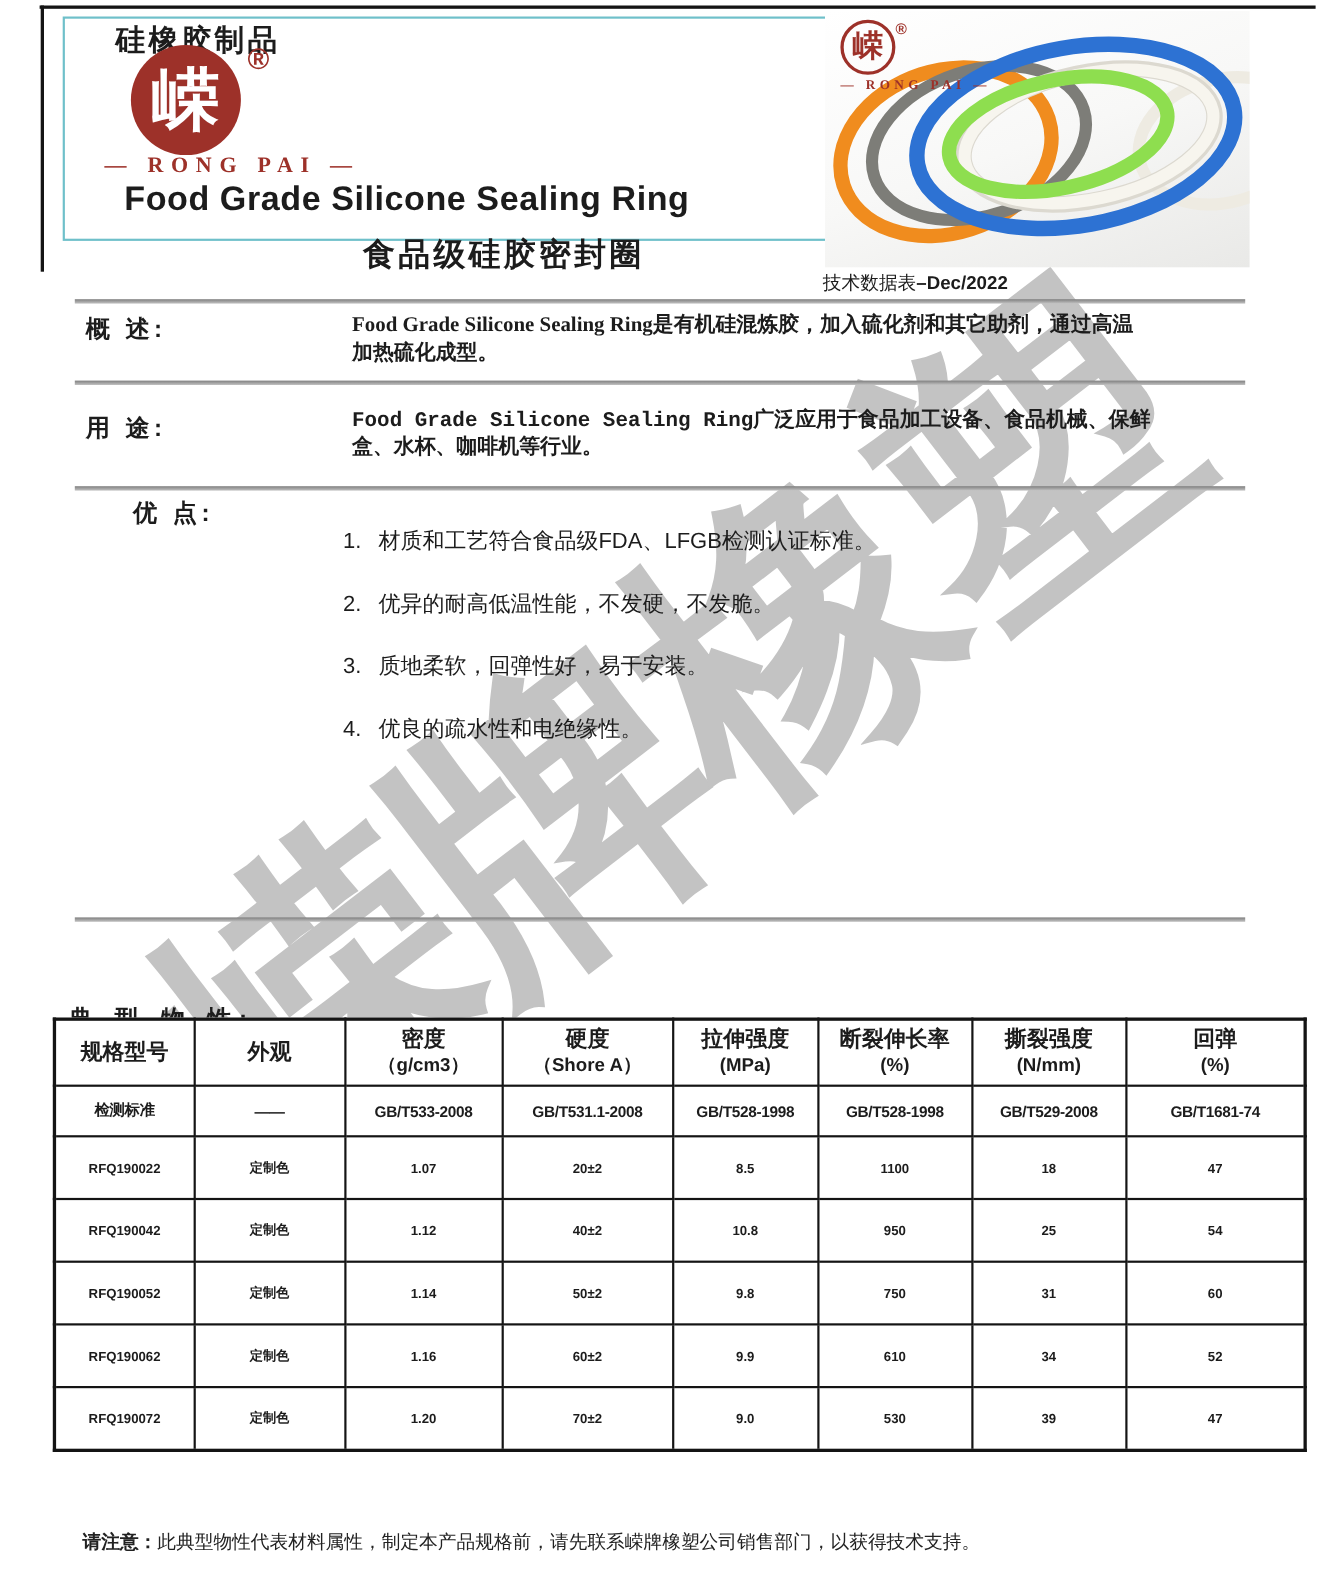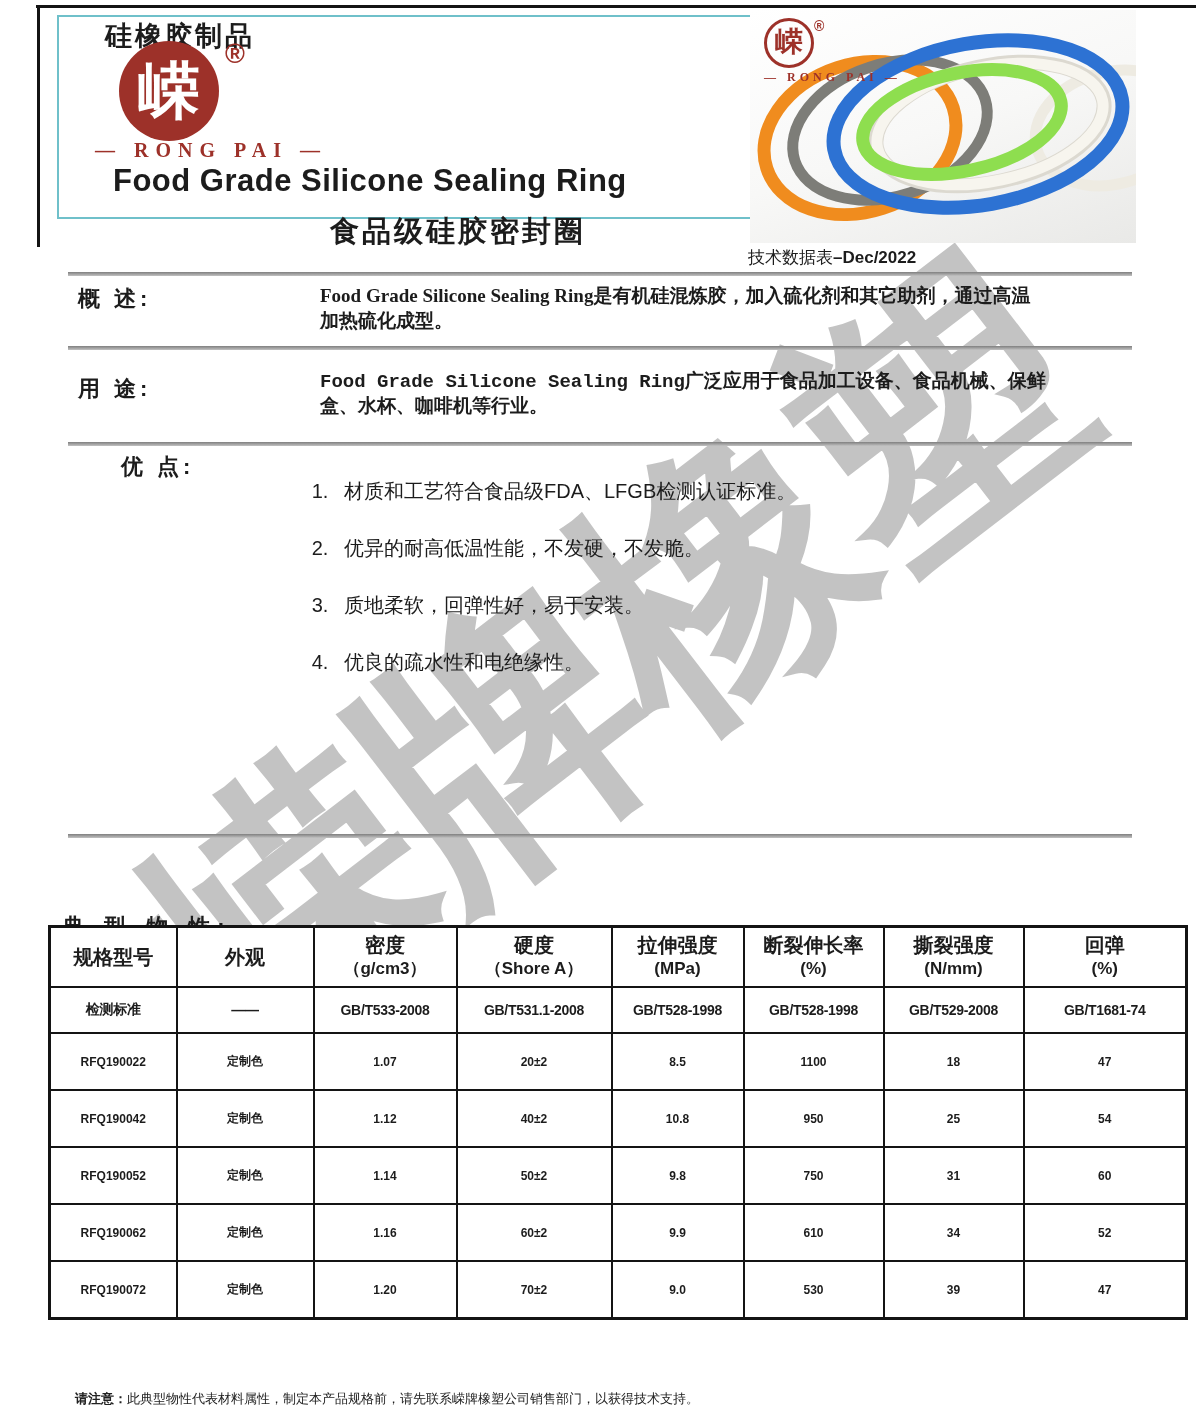--- a/index.html
+++ b/index.html
@@ -58,21 +58,21 @@
   
   .props-table{position:absolute;left:48px;top:925px;width:1137px;border-collapse:collapse;table-layout:fixed;
     background:#fff;z-index:1;border:3px solid var(--line-black);}
   .props-table th,.props-table td{border:2px solid var(--line-black);text-align:center;vertical-align:middle;
     font-weight:bold;padding:0;overflow:hidden;}
   .props-table th{height:58px;font-size:20px;line-height:24px;}
   .props-table th .unit{font-size:17px;font-weight:bold;}
   .props-table .std-row td{height:44px;font-size:14px;letter-spacing:-.3px;}
   .props-table .data-row td{height:55px;font-size:12px;}
   
-  .footer-note{position:absolute;left:75px;top:1390px;font-size:13px;color:#222;z-index:1;}
+  .footer-note{position:absolute;left:75px;top:1390px;font-size:17px;color:#222;z-index:1;}
   .footer-note b{font-weight:bold;}
 </style>
 </head>
 <body>
 
 <div class="page">
 
   <div class="watermark">嵘牌橡塑</div>
 
   <div class="topline"></div>

